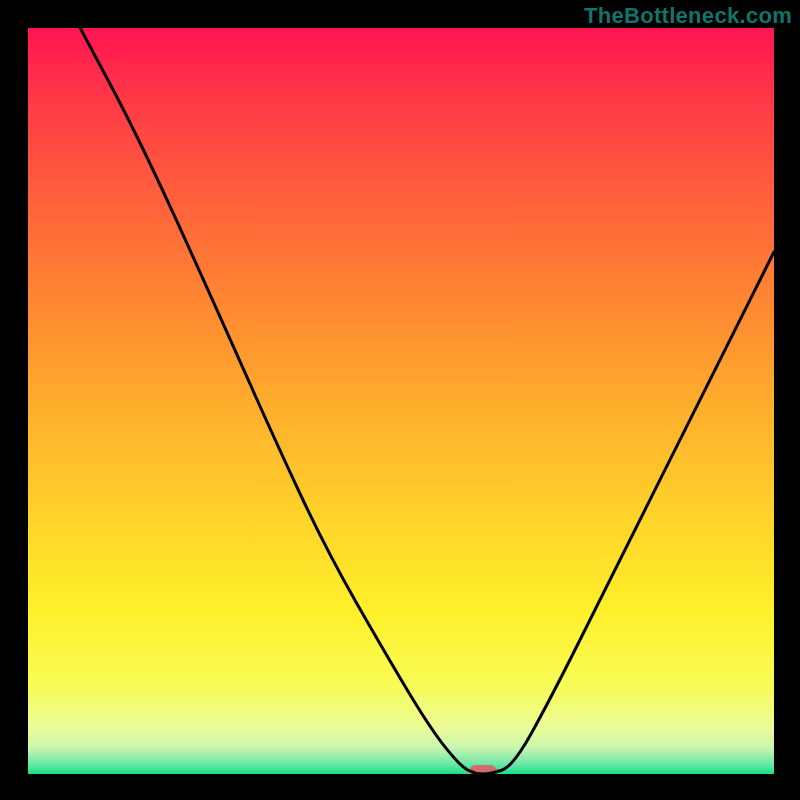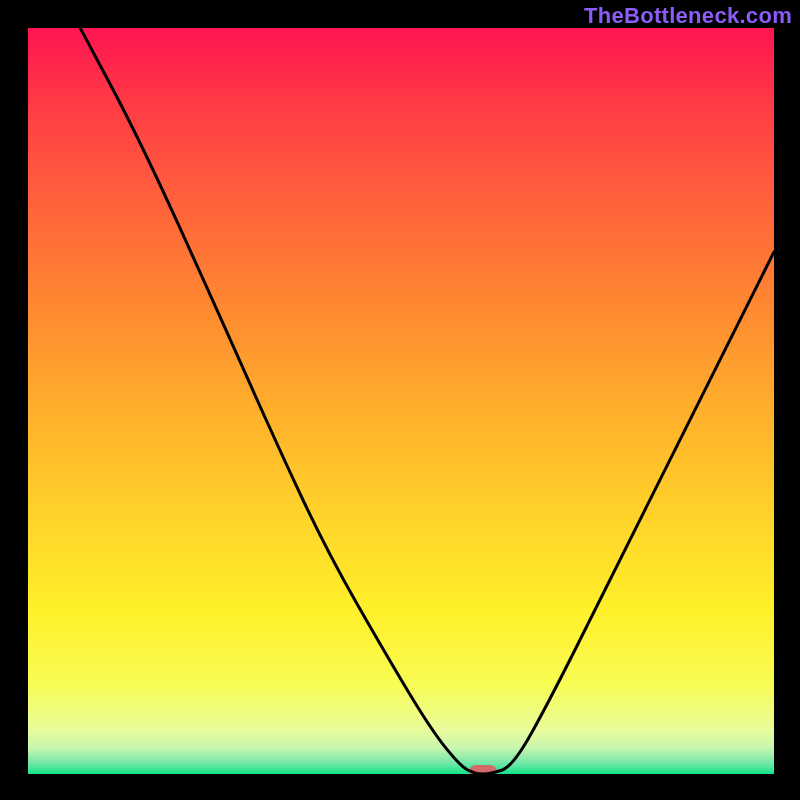--- a/index.html
+++ b/index.html
@@ -14,21 +14,21 @@
   .container {
     position: relative;
     width: 800px;
     height: 800px;
     background: #000;
   }
   .watermark {
     position: absolute;
     top: 3px;
     right: 8px;
-    color: #8b5cf6;
+    color: #0f766e;
     font-size: 22px;
     font-weight: 600;
     letter-spacing: 0.3px;
     z-index: 10;
   }
   .plot-area {
     position: absolute;
     left: 28px;
     top: 28px;
     width: 746px;

